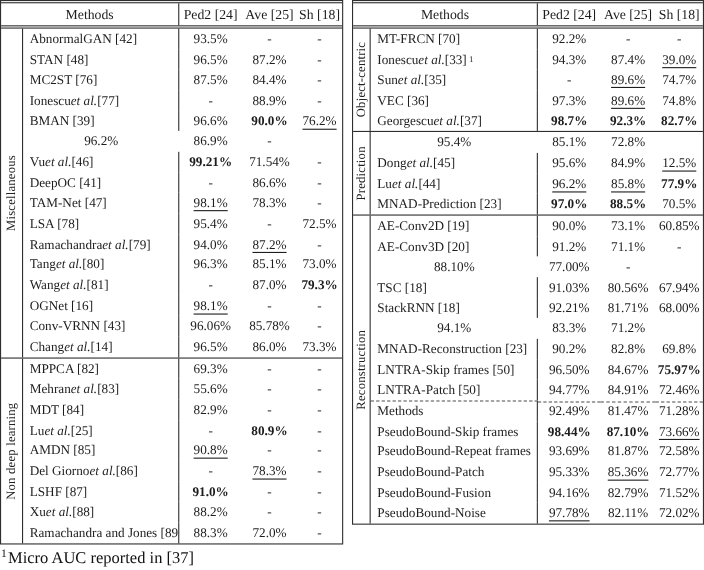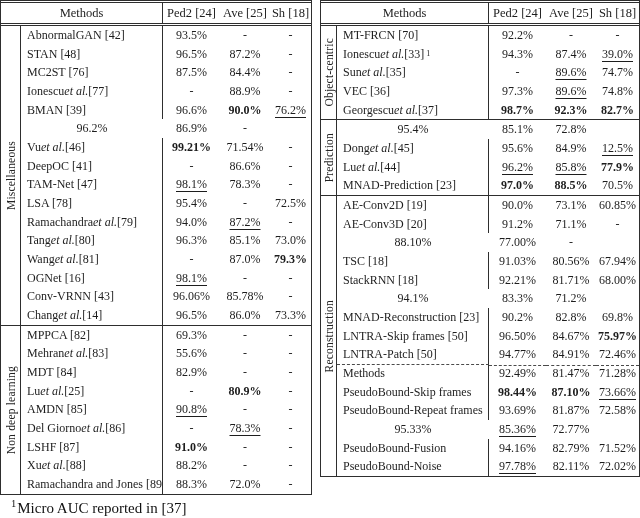--- a/index.html
+++ b/index.html
@@ -44,21 +44,21 @@
     padding-left:6px; border-right:1px solid #2e2e2e;
     white-space:nowrap; overflow:hidden;
   }
   .mname i { }
   .mname sup { font-size:8px; line-height:0; margin-left:2px; }
   .val { text-align:center; white-space:nowrap; }
   .val.b { font-weight:700; }
   .val.u span { text-decoration:underline; text-underline-offset:2.5px; text-decoration-thickness:1px; }
   .trow.dashed .mname, .trow.dashed .val { border-top:1px dashed #4a4a4a; }
 
-  .footnote { margin-top:3px; font-size:15px; padding-left:11px; color:#111; }
+  .footnote { margin-top:3px; font-size:15px; padding-left:1px; color:#111; }
   .footnote sup { font-size:10.5px; vertical-align:super; margin-right:1px; }
 </style>
 </head>
 <body>
 
 <div class="page">
   <div class="tables">
 
     <div class="half left">
       <div class="toprule"></div>
@@ -382,20 +382,21 @@
                 <div class="val b"><span>87.10%</span></div>
                 <div class="val u"><span>73.66%</span></div>
               </div>
               <div class="trow">
                 <div class="mname">PseudoBound-Repeat frames</div>
                 <div class="val"><span>93.69%</span></div>
                 <div class="val"><span>81.87%</span></div>
                 <div class="val"><span>72.58%</span></div>
               </div>
               <div class="trow">
+                <div class="mname">PseudoBound-Patch</div>
                 <div class="val"><span>95.33%</span></div>
                 <div class="val u"><span>85.36%</span></div>
                 <div class="val"><span>72.77%</span></div>
               </div>
               <div class="trow">
                 <div class="mname">PseudoBound-Fusion</div>
                 <div class="val"><span>94.16%</span></div>
                 <div class="val"><span>82.79%</span></div>
                 <div class="val"><span>71.52%</span></div>
               </div>

